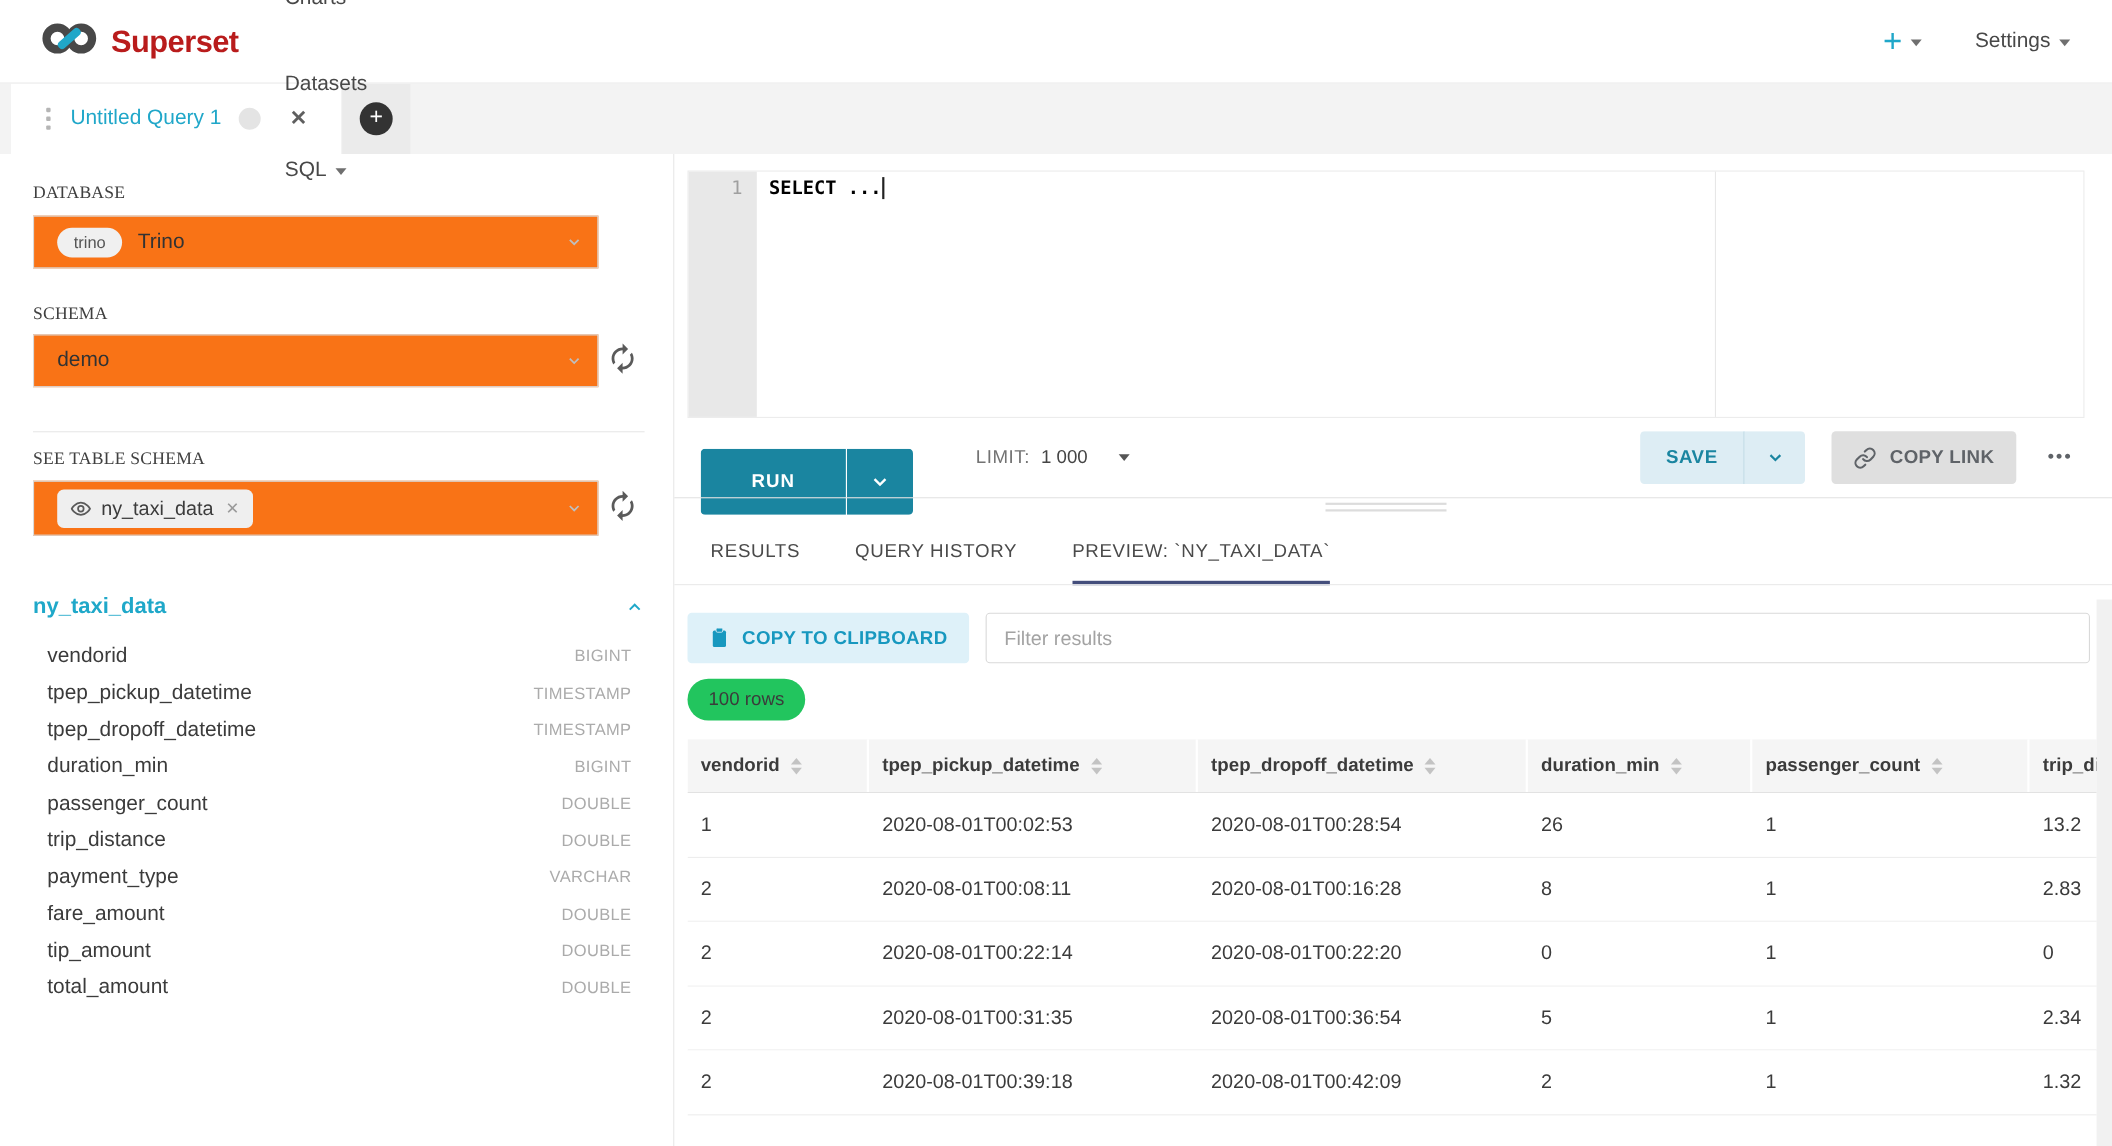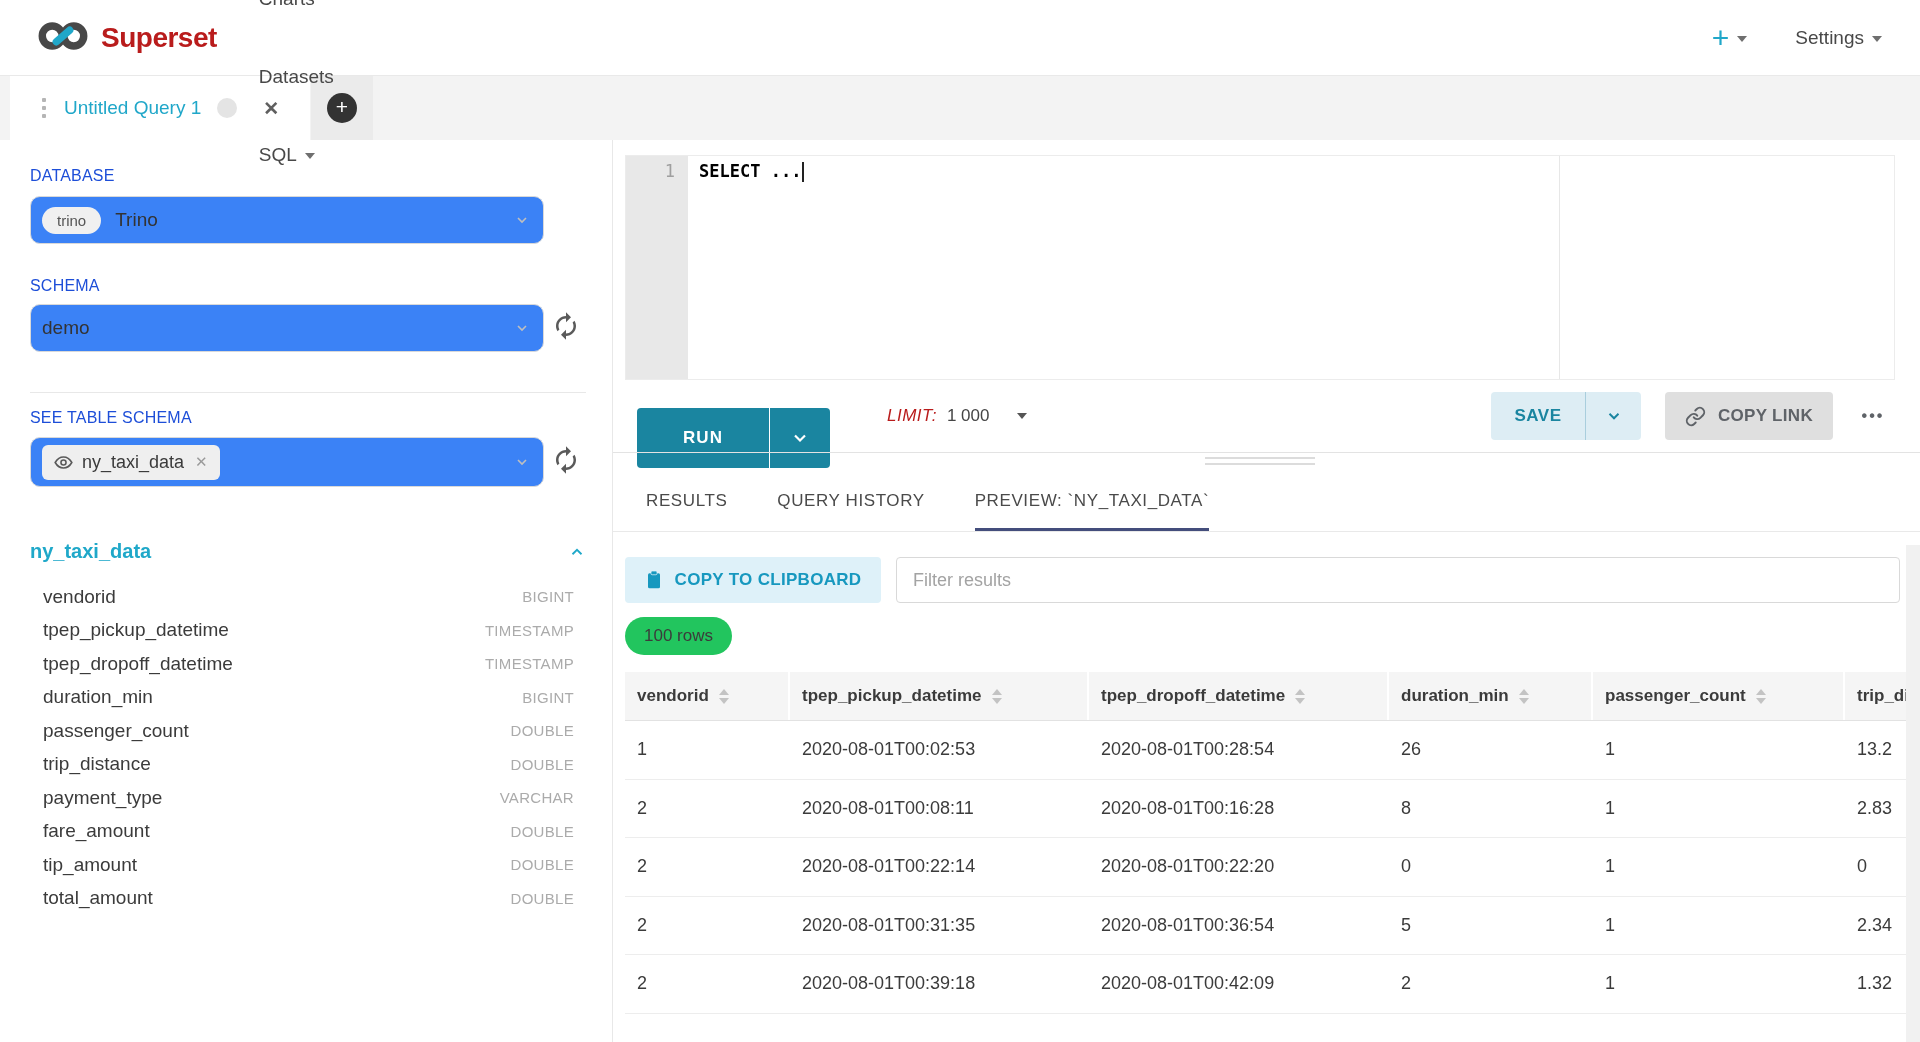--- a/index.html
+++ b/index.html
@@ -28,23 +28,23 @@
   .tab-status-dot { width:20px; height:20px; border-radius:50%; background:#e4e4e4; margin-left:16px; }
   .tab-close { margin-left:26px; color:#5f5f5f; font-size:19px; font-weight:bold; cursor:pointer; }
   .tab-add-stub { position:absolute; left:311px; top:0; width:62px; height:64px; background:#ebebeb;
                   display:flex; align-items:center; justify-content:center; }
   .tab-add-btn { width:30px; height:30px; border-radius:50%; background:#333; color:#fff; font-size:21px;
                  display:flex; align-items:center; justify-content:center; cursor:pointer; padding-bottom:2px; }
 
   
   .sidebar { position:absolute; top:140px; left:0; width:613px; height:902px; background:#fff;
              border-right:1px solid #e8e8e8; }
-  .side-label { position:absolute; left:30px; font-size:16px; color:#1d4ed8; letter-spacing:0.2px; }
+  .side-label { position:absolute; left:30px; font-size:16px; color:#404040; letter-spacing:0.2px;font-family:Liberation Serif, serif; }
   .select-box { position:absolute; left:30px; width:514px; height:48px; border:1px solid #d9d9d9;
-                border-radius:10px; background:#3b82f6; display:flex; align-items:center; padding:0 40px 0 11px; cursor:pointer; }
+                border-radius:0; background:#f97316; display:flex; align-items:center; padding:0 40px 0 21px; cursor:pointer; }
   .select-chevron { position:absolute; right:13px; top:50%; margin-top:-8px; }
   .pill { background:#f0f0f0; border-radius:15px; padding:5px 15px; font-size:15px; color:#555; margin-right:14px; }
   .select-value { font-size:19px; color:#333; }
   .table-pill { background:#efefef; border-radius:6px; padding:7px 12px; font-size:18px; color:#3b3b3b;
                 display:flex; align-items:center; gap:9px; }
   .pill-x { color:#9a9a9a; font-size:15px; margin-left:2px; cursor:pointer; }
   .refresh-btn { position:absolute; left:551px; width:34px; height:34px; cursor:pointer; }
   .side-divider { position:absolute; left:30px; width:556px; height:1px; background:#e8e8e8; }
 
   .schema-title { position:absolute; left:30px; top:400px; width:556px; display:flex;
@@ -68,21 +68,21 @@
   .print-margin { position:absolute; left:933px; top:0; bottom:0; width:1px; background:#e7e7e7; }
 
   
   .toolbar { position:absolute; top:392px; left:625px; width:1270px; height:48px; }
   .run-group { position:absolute; left:12px; top:16px; height:60px; display:flex; border-radius:4px; overflow:hidden; cursor:pointer; }
   .run-main { width:132px; background:#1a85a0; color:#fff; font-size:17px; font-weight:bold;
               letter-spacing:1px; display:flex; align-items:center; justify-content:center; }
   .run-sep { width:1px; background:rgba(255,255,255,0.45); }
   .run-chev { width:60px; background:#1a85a0; display:flex; align-items:center; justify-content:center; }
   .limit-wrap { position:absolute; left:262px; top:0; height:48px; display:flex; align-items:center; cursor:pointer; }
-  .limit-label { font-size:17px; color:#b91c1c; letter-spacing:0.5px;font-style:italic; }
+  .limit-label { font-size:17px; color:#737373; letter-spacing:0.5px; }
   .limit-value { font-size:17px; color:#454545; margin-left:10px; }
   .limit-caret { width:0; height:0; border-left:5px solid transparent; border-right:5px solid transparent;
                  border-top:6px solid #555; margin-left:28px; }
   .save-group { position:absolute; left:866px; top:0; height:48px; display:flex; border-radius:4px; overflow:hidden; cursor:pointer; }
   .save-main { width:94px; background:#ddedf4; color:#1a85a0; font-size:17px; font-weight:bold;
                letter-spacing:0.5px; display:flex; align-items:center; justify-content:center; }
   .save-sep { width:1px; background:#a9cedd; }
   .save-chev { width:55px; background:#ddedf4; display:flex; align-items:center; justify-content:center; }
   .copylink-btn { position:absolute; left:1040px; top:0; width:168px; height:48px; background:#dfdfdf;
                   border-radius:4px; display:flex; align-items:center; justify-content:center; gap:12px;

